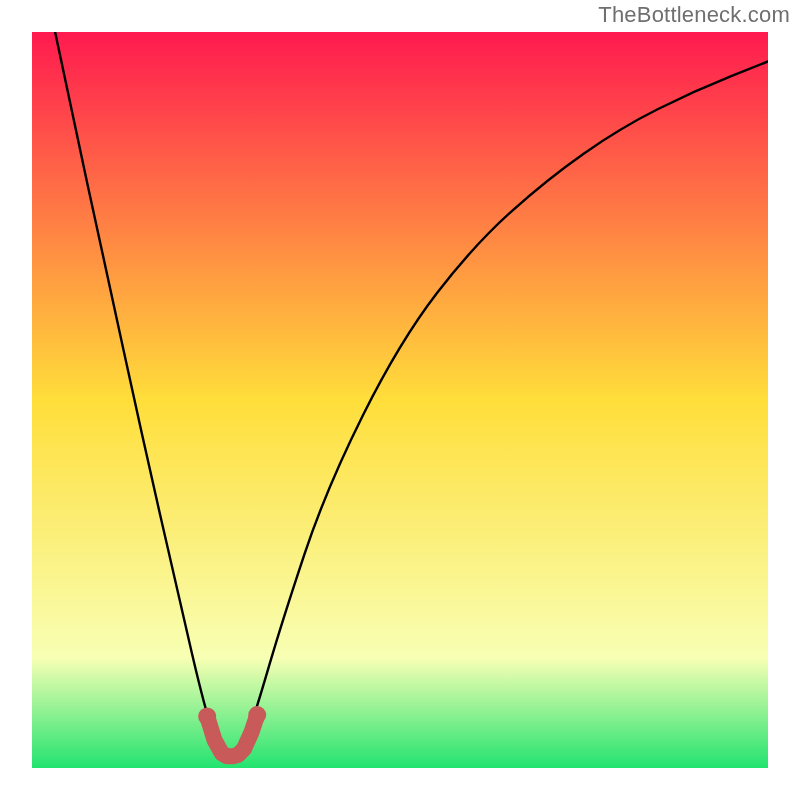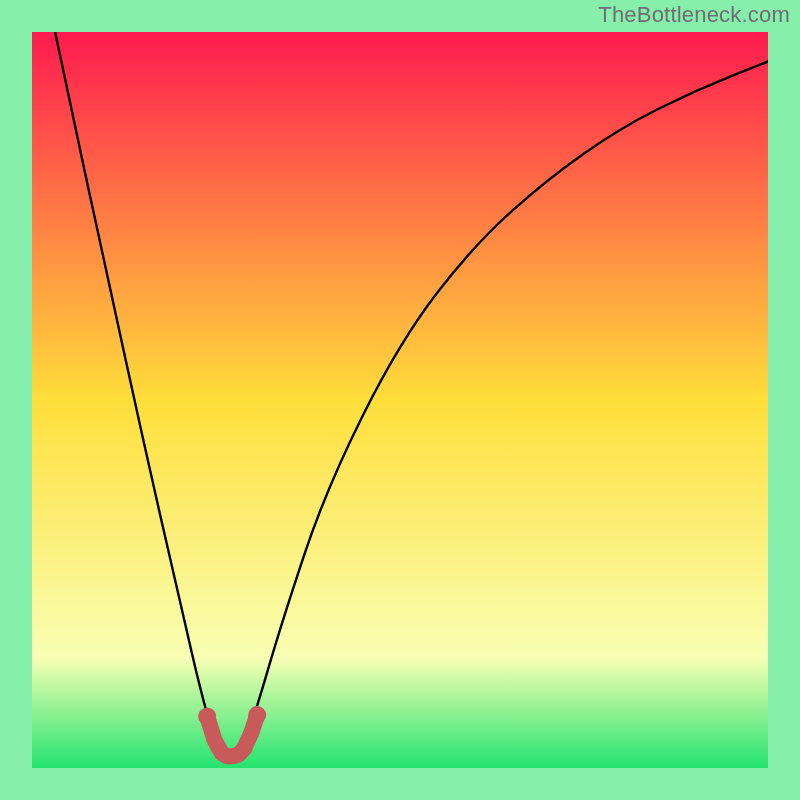--- a/index.html
+++ b/index.html
@@ -10,21 +10,21 @@
     background: #000;
     overflow: hidden;
     font-family: Arial, Helvetica, sans-serif;
   }
   .frame {
     position: absolute;
     left: 0;
     top: 0;
     width: 800px;
     height: 800px;
-    background: #86efac;
+    background: #ffffff;
   }
   .watermark {
     position: absolute;
     top: 2px;
     right: 10px;
     color: #6f6f6f;
     font-size: 22px;
     letter-spacing: 0.2px;
     font-weight: 400;
     z-index: 50;

